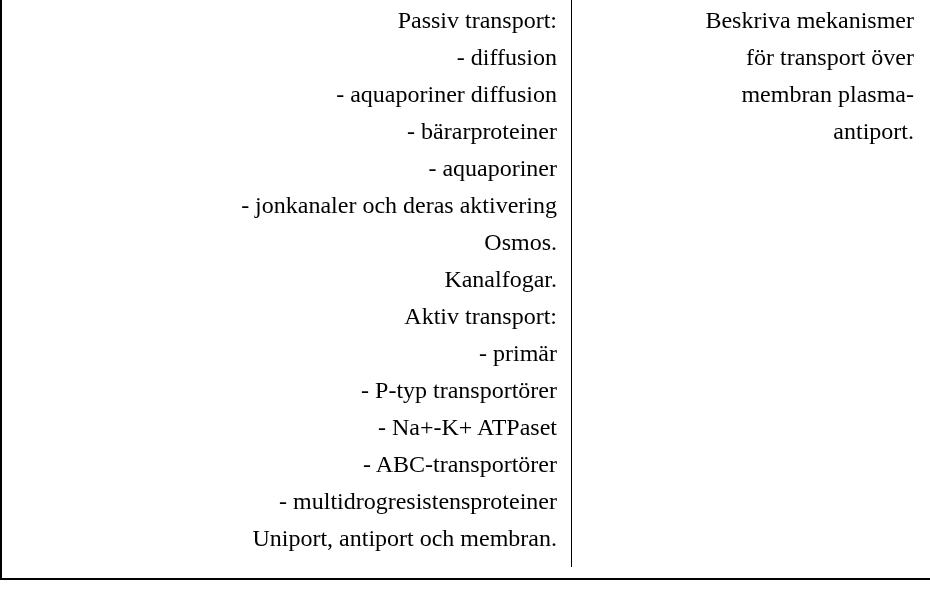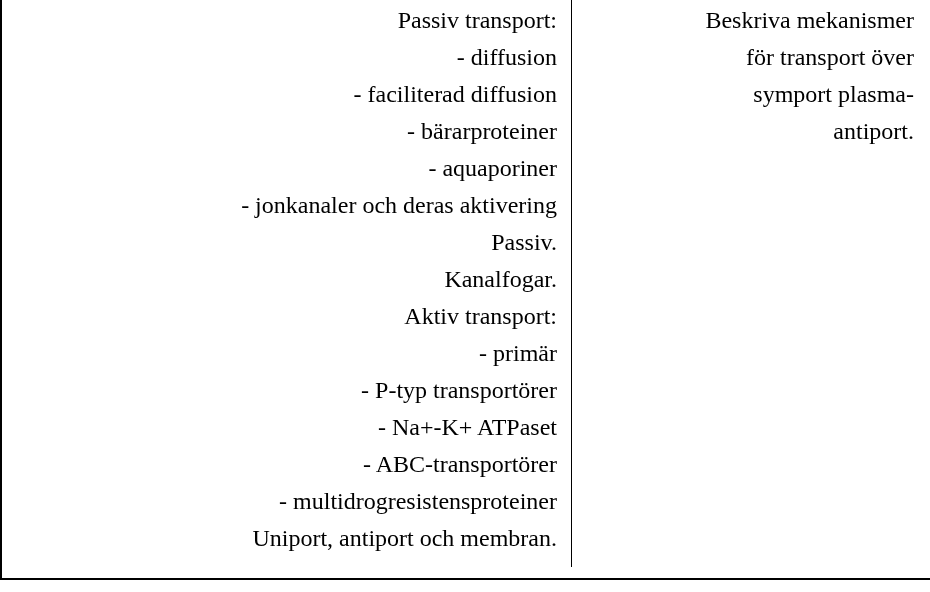--- a/index.html
+++ b/index.html
@@ -80,45 +80,45 @@
 <body>
 
 <div class="page">
 
   <div class="table">
 
     <div class="col-left">
       <div class="cell-inner">
         <p class="para">Passiv transport:</p>
         <p class="para">- diffusion</p>
-        <p class="para">- faciliterad diffusion</p>
+        <p class="para">- aquaporiner diffusion</p>
         <p class="para">- bärarproteiner</p>
         <p class="para">- aquaporiner</p>
         <p class="para">- jonkanaler och deras aktivering</p>
 
-        <p class="para block-gap">Passiv.</p>
+        <p class="para block-gap">Osmos.</p>
 
         <p class="para block-gap">Kanalfogar.</p>
 
         <p class="para block-gap">Aktiv transport:</p>
         <p class="para">- primär</p>
         <p class="para">- P-typ transportörer</p>
         <p class="para">- Na+-K+ ATPaset</p>
         <p class="para">- ABC-transportörer</p>
         <p class="para">- multidrogresistensproteiner</p>
 
         <p class="para block-gap">Uniport, antiport och membran.</p>
       </div>
     </div>
 
     <div class="col-right">
       <div class="cell-inner">
         <p class="para">Beskriva mekanismer</p>
         <p class="para">för transport över</p>
-        <p class="para">symport plasma-</p>
+        <p class="para">membran plasma-</p>
         <p class="para">antiport.</p>
       </div>
     </div>
 
   </div>
 
   <div class="left-stub"></div>
   <div class="bottom-rule"></div>
 
 </div>

